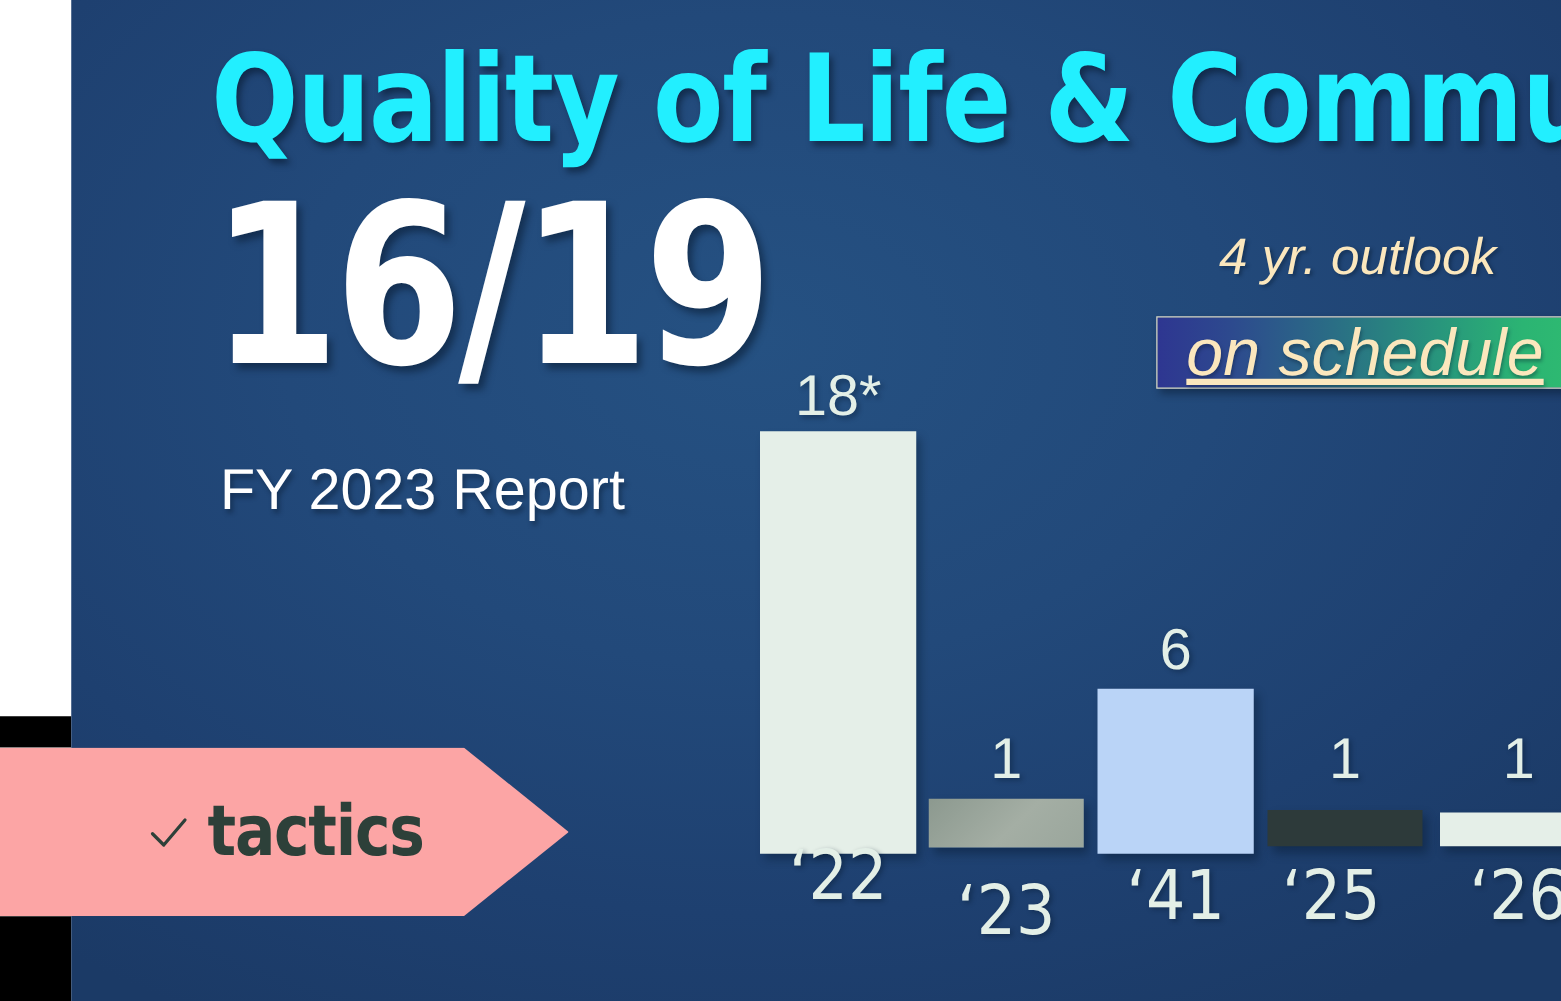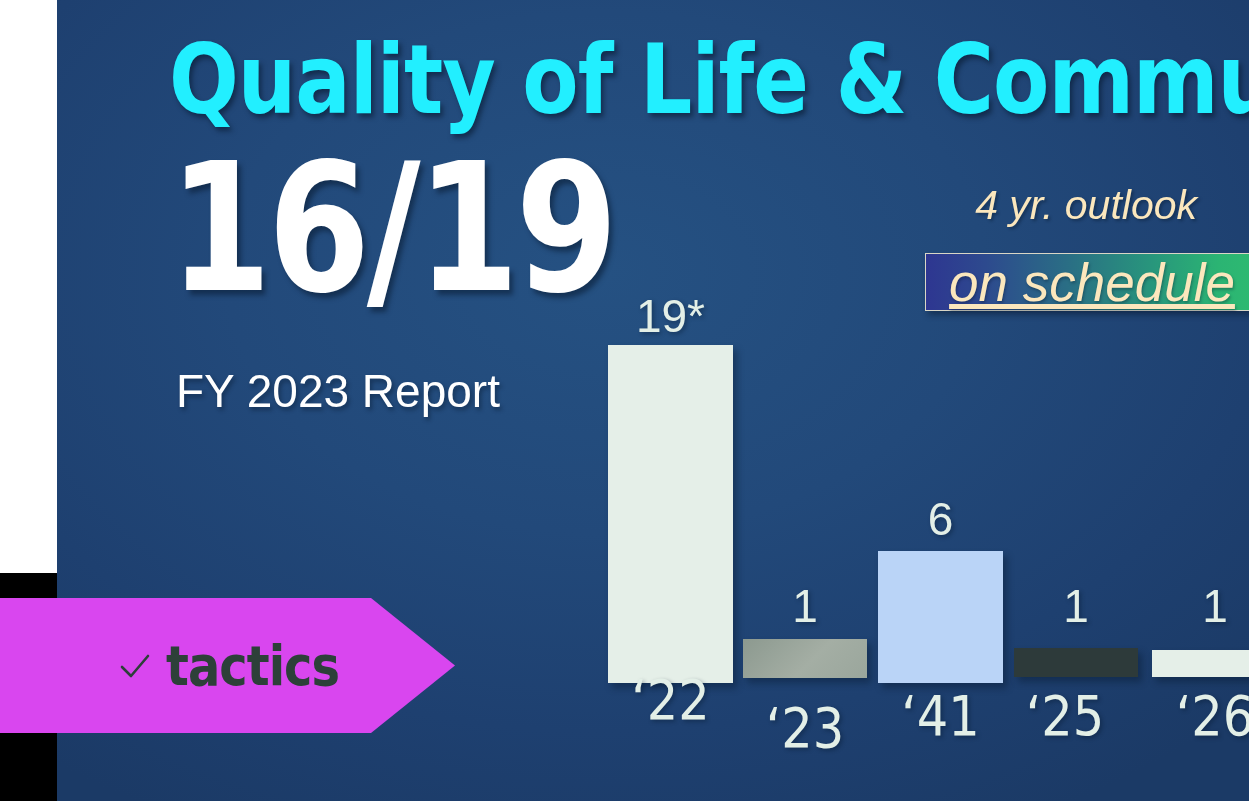--- a/index.html
+++ b/index.html
@@ -149,21 +149,21 @@
     text-align: center;
     text-shadow: 2px 2px 4px rgba(6,22,42,0.4);
     white-space: nowrap;
   }
 
   
   .arrow {
     position: absolute;
     left: 0px; top: 598px;
     width: 455px; height: 135px;
-    background: #d946ef;
+    background: #fca5a5;
     clip-path: polygon(0 0, 371px 0, 455px 50%, 371px 100%, 0 100%);
     filter: drop-shadow(6px 7px 8px rgba(6,22,42,0.45));
     display: flex;
     align-items: center;
   }
   .arrow-inner {
     display: flex;
     align-items: center;
     gap: 14px;
     margin-left: 118px;
@@ -204,21 +204,21 @@
     <div class="score-sub">FY 2023 Report</div>
 
     <div class="outlook-label">4 yr. outlook</div>
     <div class="outlook-badge">
       <span>on schedule</span>
     </div>
 
     <div class="chart">
 
       <div class="bar" style="left:11px; top:65px; width:125px; height:338px; background:#e5efe8;"></div>
-      <div class="bar-value" style="left:11px; top:9px; width:125px;">19*</div>
+      <div class="bar-value" style="left:11px; top:9px; width:125px;">18*</div>
       <div class="bar-tick" style="left:11px; top:388px; width:125px;">‘22</div>
 
       <div class="bar" style="left:146px; top:359px; width:124px; height:39px;
                   background:linear-gradient(135deg,#8c998f 0%,#a4aea4 55%,#9aa69c 100%);"></div>
       <div class="bar-value" style="left:146px; top:299px; width:124px;">1</div>
       <div class="bar-tick" style="left:146px; top:416px; width:124px;">‘23</div>
 
       <div class="bar" style="left:281px; top:271px; width:125px; height:132px; background:#bad4f7;"></div>
       <div class="bar-value" style="left:281px; top:212px; width:125px;">6</div>
       <div class="bar-tick" style="left:281px; top:404px; width:125px;">‘41</div>

